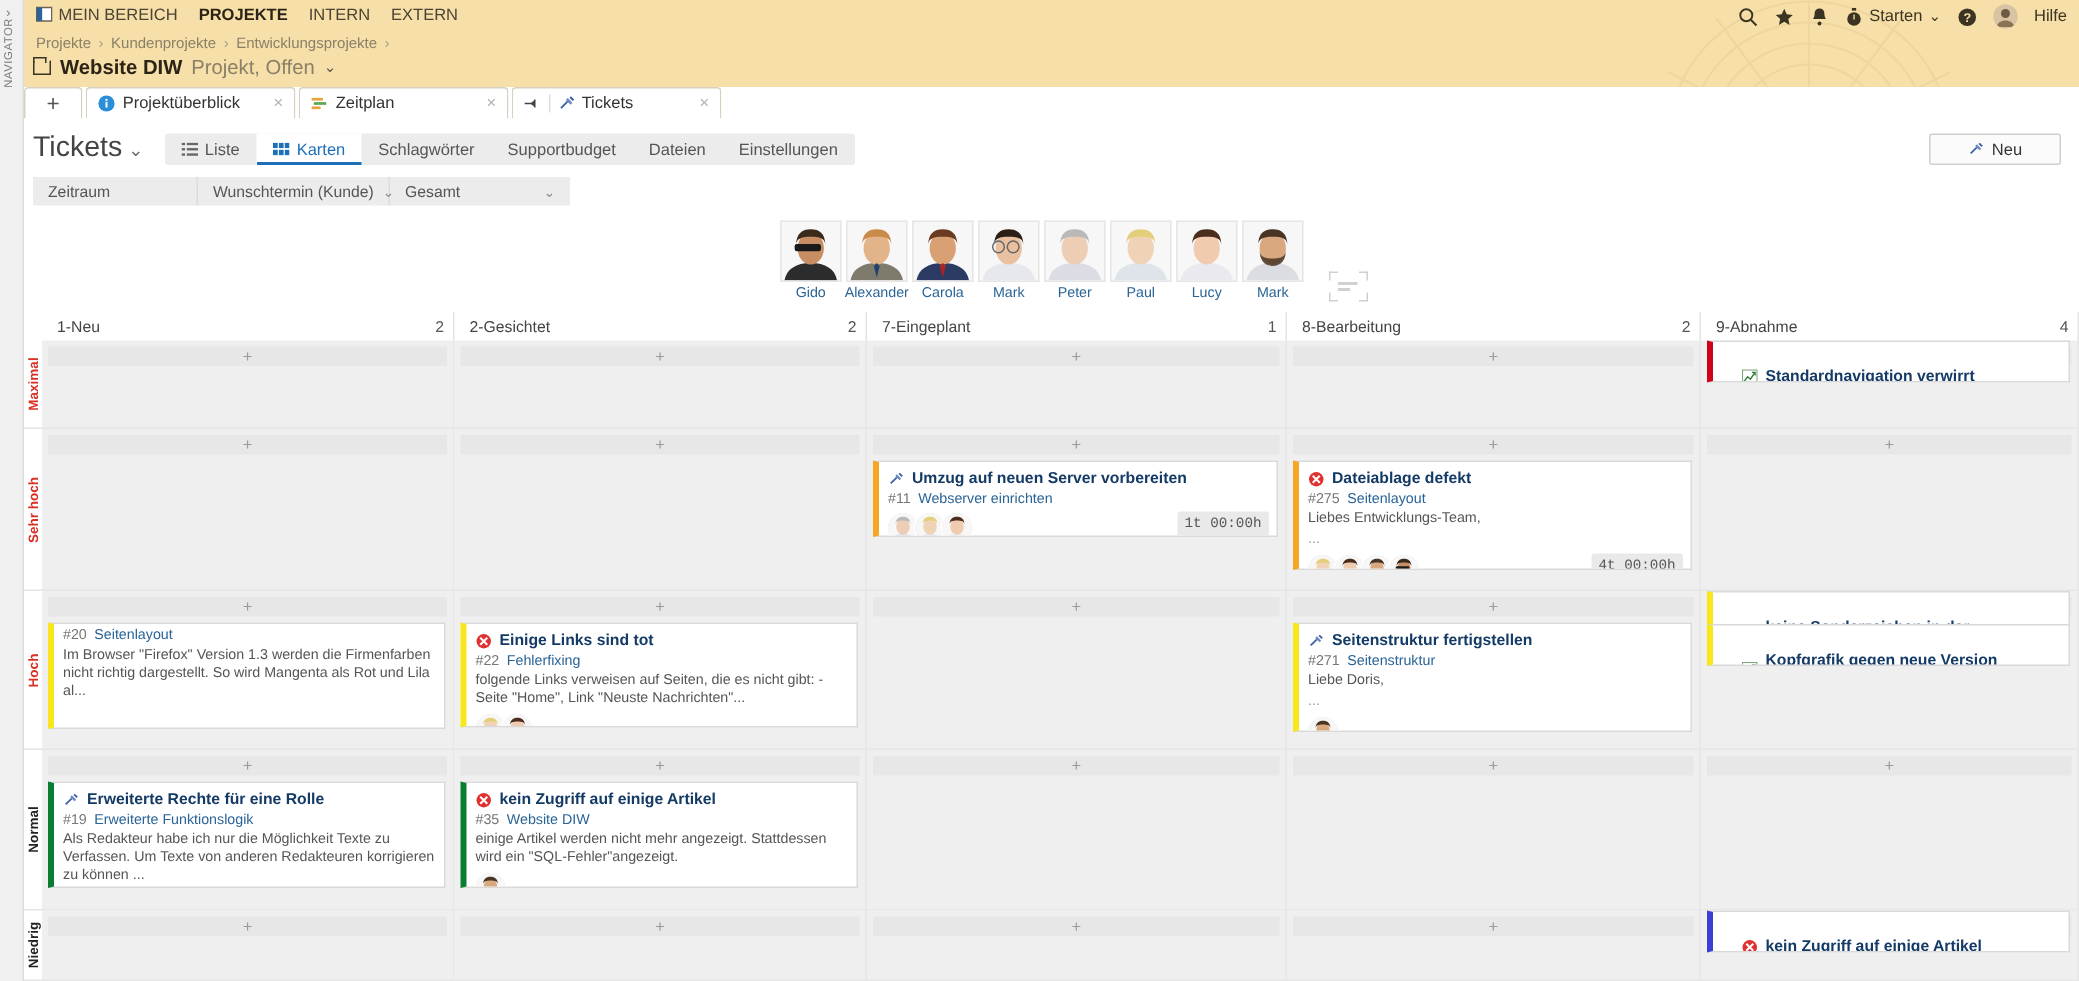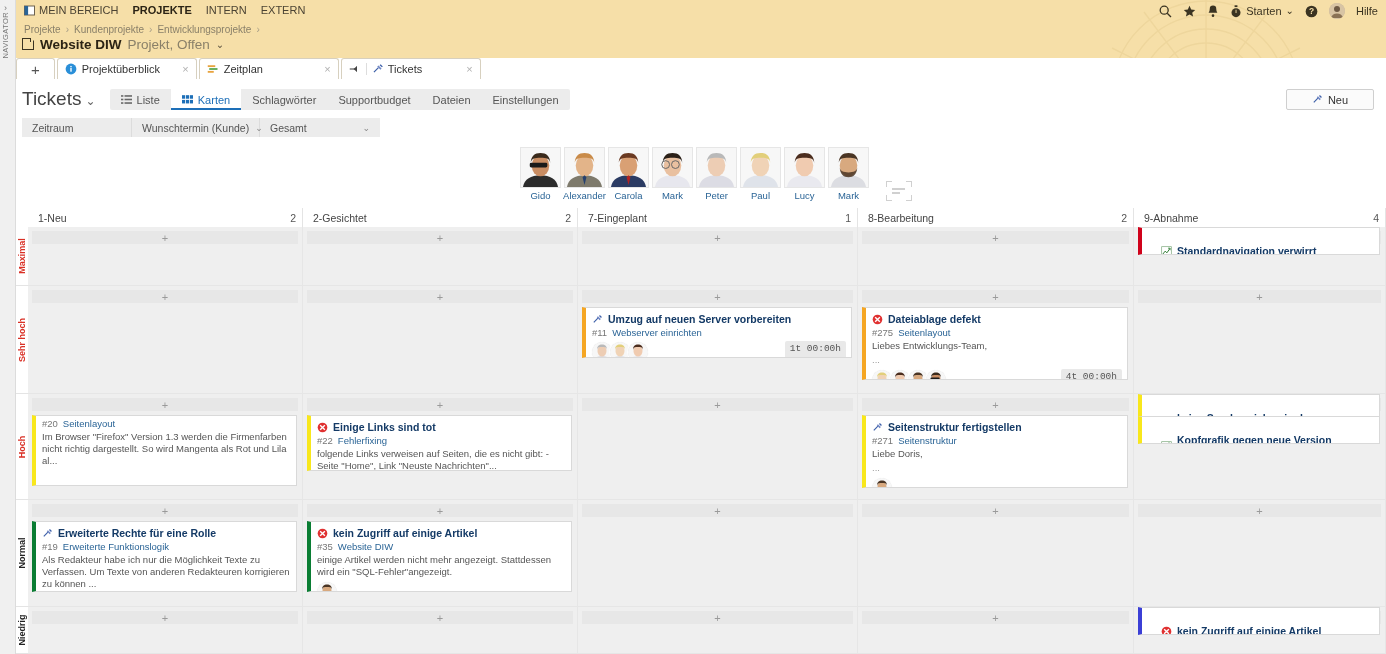--- a/index.html
+++ b/index.html
@@ -727,21 +727,21 @@
               </div>
             </div>
             <div class="cest">4t 00:00h</div>
           </div>
         </div>
         <div class="card" style="left: 4px; width: 265px; border-left-color: rgb(248, 231, 28); height: 71px; top: 188px;">
           <div class="cid"><b>#20</b><a>Seitenlayout</a></div>
           <div class="cdesc">Im Browser "Firefox" Version 1.3 werden die Firmenfarben nicht richtig dargestellt. So wird Mangenta als Rot und Lila al...</div>
           <div class="cfoot"></div>
         </div>
-        <div class="card" style="left: 279px; width: 265px; border-left-color: rgb(248, 231, 28); height: 56px; top: 188px;">
+        <div class="card" style="left: 279px; width: 265px; border-left-color: rgb(248, 231, 28); height: 70px; top: 188px;">
           <div class="ctitle">
             <span class="tico">
               <svg width="11" height="11" viewBox="0 0 16 16">
                 <circle cx="8" cy="8" r="7" fill="#e03131"></circle>
                 <path d="M4.6 4.6l6.8 6.8M11.4 4.6l-6.8 6.8" stroke="#fff" stroke-width="2"></path>
               </svg>
             </span>
             <span>Einige Links sind tot</span>
           </div>
           <div class="cid"><b>#22</b><a>Fehlerfixing</a></div>

